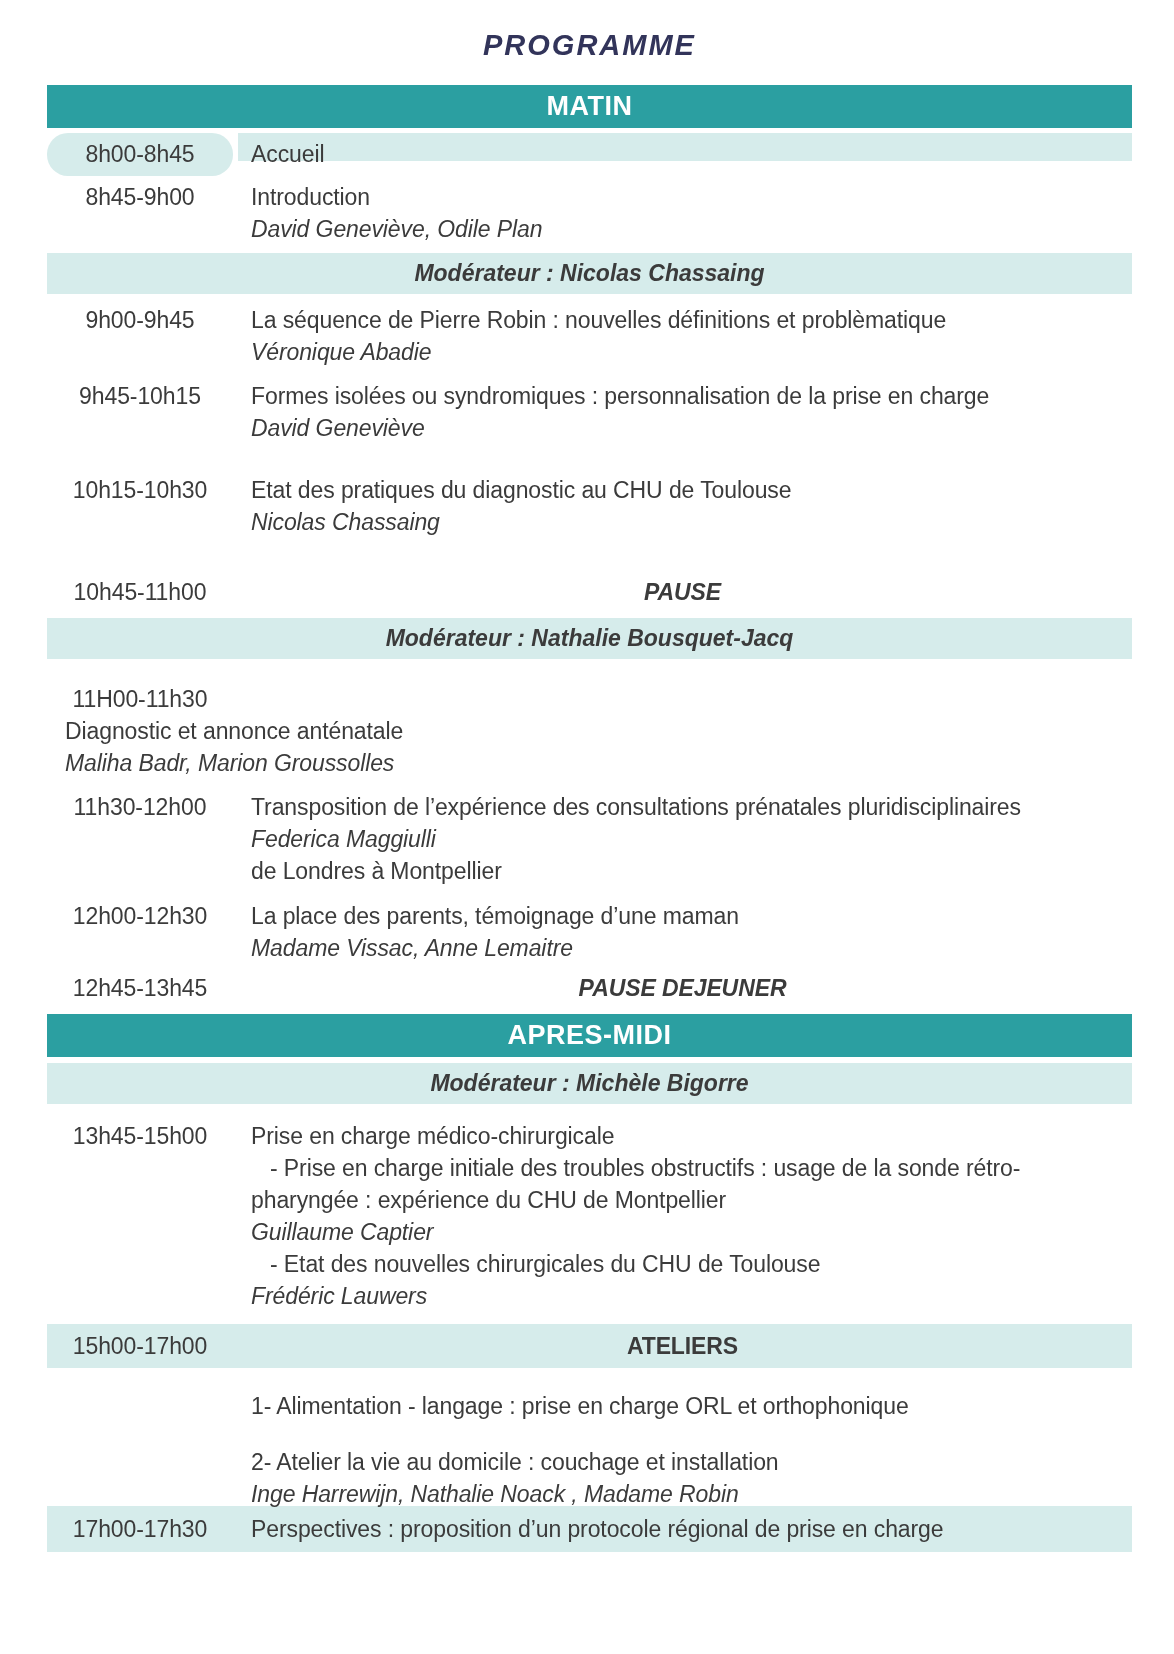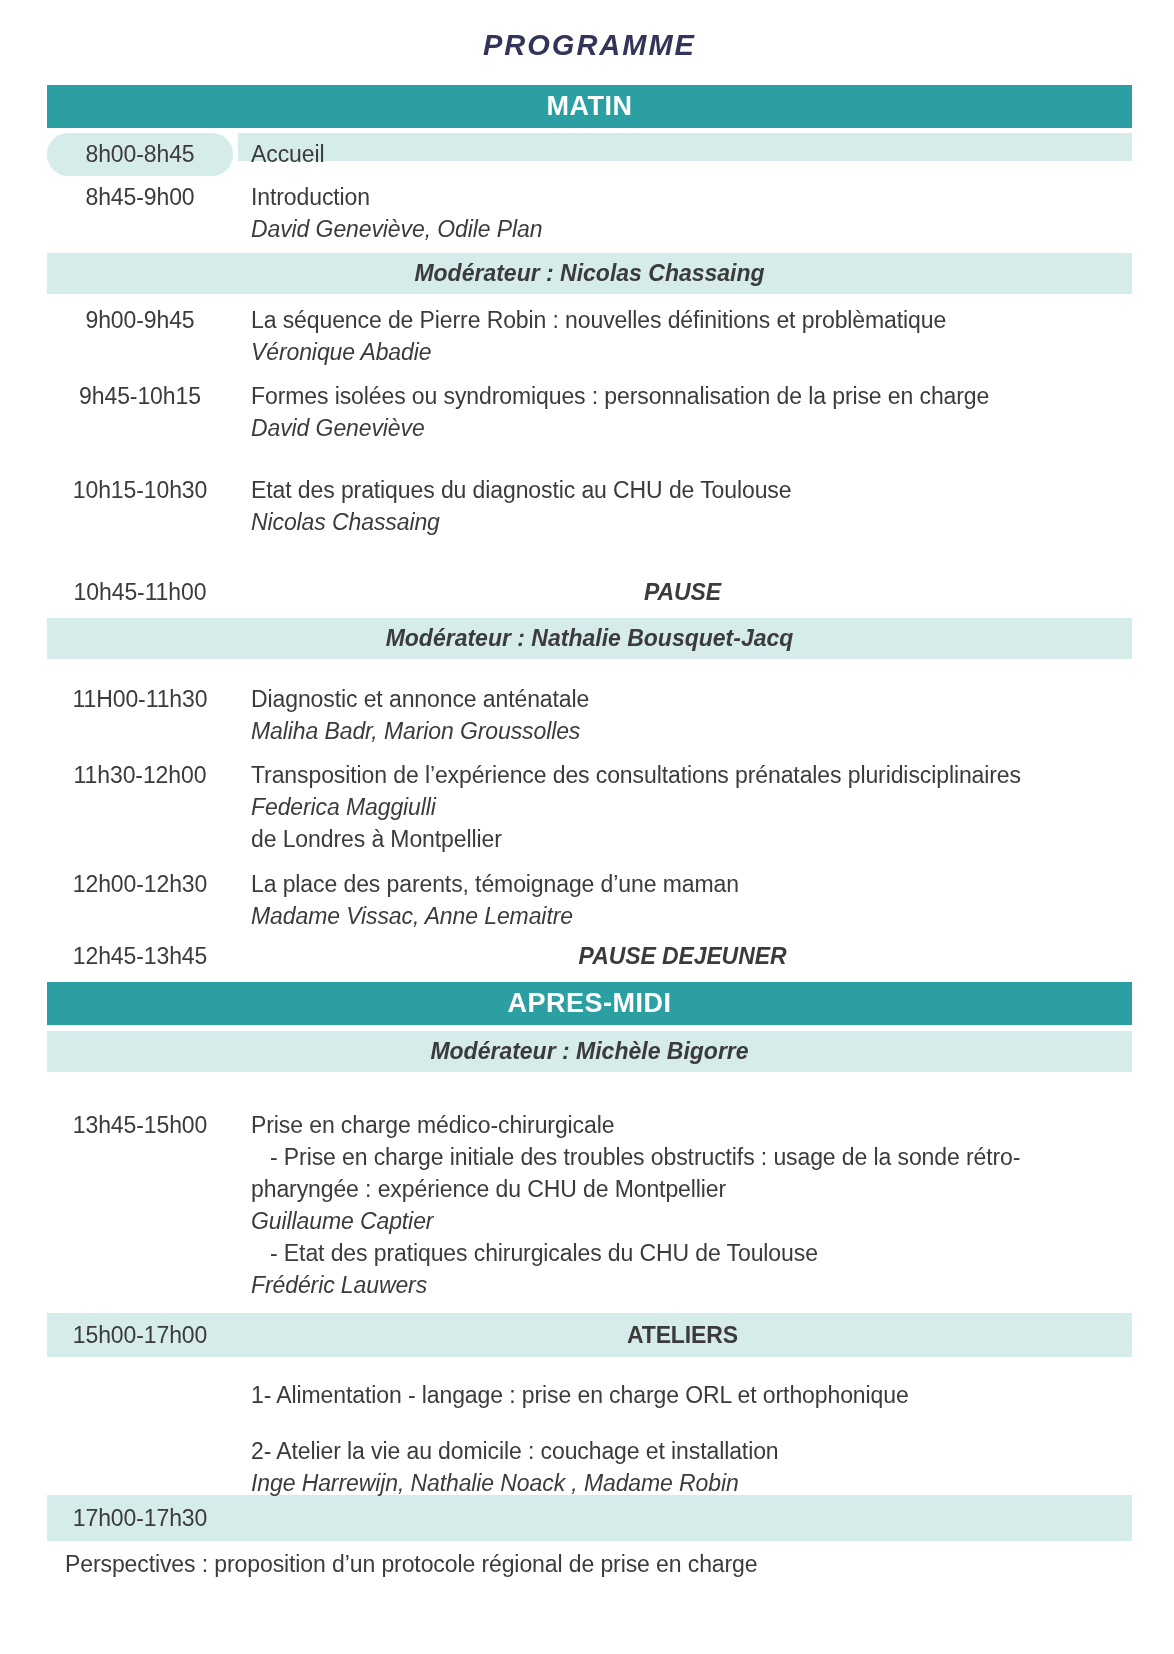--- a/index.html
+++ b/index.html
@@ -64,35 +64,35 @@
   
   .band-split{height:43px;}
   .band-split .time{background:var(--lt);height:43px;line-height:43px;border-radius:21px;}
   .vgap{flex:none;width:5px;height:43px;background:#ffffff;}
   .band-split .content{background:var(--lt);height:28px;line-height:43px;padding-left:13px;}
   
   .band{background:var(--lt);}
   .band-ateliers{height:44px;margin-top:12px;}
   .band-ateliers .time{line-height:44px;}
   .band-ateliers .content{line-height:44px;text-align:center;font-weight:bold;padding-left:0;}
-  .band-final{height:46px;margin-top:-4px;flex-direction:column;}
+  .band-final{height:46px;margin-top:-4px;}
   .band-final .time{line-height:46px;}
   .band-final .content{line-height:46px;}
   
   .row-accueil{margin-top:5px;}
   .sess-intro{margin-top:5px;}
   .sess1{margin-top:10px;}
   .sess2{margin-top:12px;}
   .sess3{margin-top:30px;}
   .pause1{margin-top:38px;}
-  .sess4{margin-top:24px;}
+  .sess4{margin-top:24px;flex-direction:column;}
   .sess5{margin-top:12px;}
   .sess6{margin-top:13px;}
   .pause2{margin-top:8px;}
-  .sess7{margin-top:37px;}
+  .sess7{margin-top:16px;}
   .w1{margin-top:22px;}
   .w2{margin-top:24px;}
   .workshop .content{padding-left:18px;}
 </style>
 </head>
 <body>
 
 <div class="doc">
 
   <div class="title">PROGRAMME</div>
@@ -184,21 +184,21 @@
 
   <div class="mod mod3">Modérateur : Michèle Bigorre</div>
 
   <div class="row sess7">
     <div class="time">13h45-15h00</div>
     <div class="content">
       <div class="line">Prise en charge médico-chirurgicale</div>
       <div class="line sub">- Prise en charge initiale des troubles obstructifs : usage de la sonde rétro-</div>
       <div class="line">pharyngée : expérience du CHU de Montpellier</div>
       <div class="line speaker">Guillaume Captier</div>
-      <div class="line sub">- Etat des pratiques chirurgicales du CHU de Toulouse</div>
+      <div class="line sub">- Etat des nouvelles chirurgicales du CHU de Toulouse</div>
       <div class="line speaker">Frédéric Lauwers</div>
     </div>
   </div>
 
   <div class="row band band-ateliers">
     <div class="time">15h00-17h00</div>
     <div class="content">ATELIERS</div>
   </div>
 
   <div class="row workshop w1">

